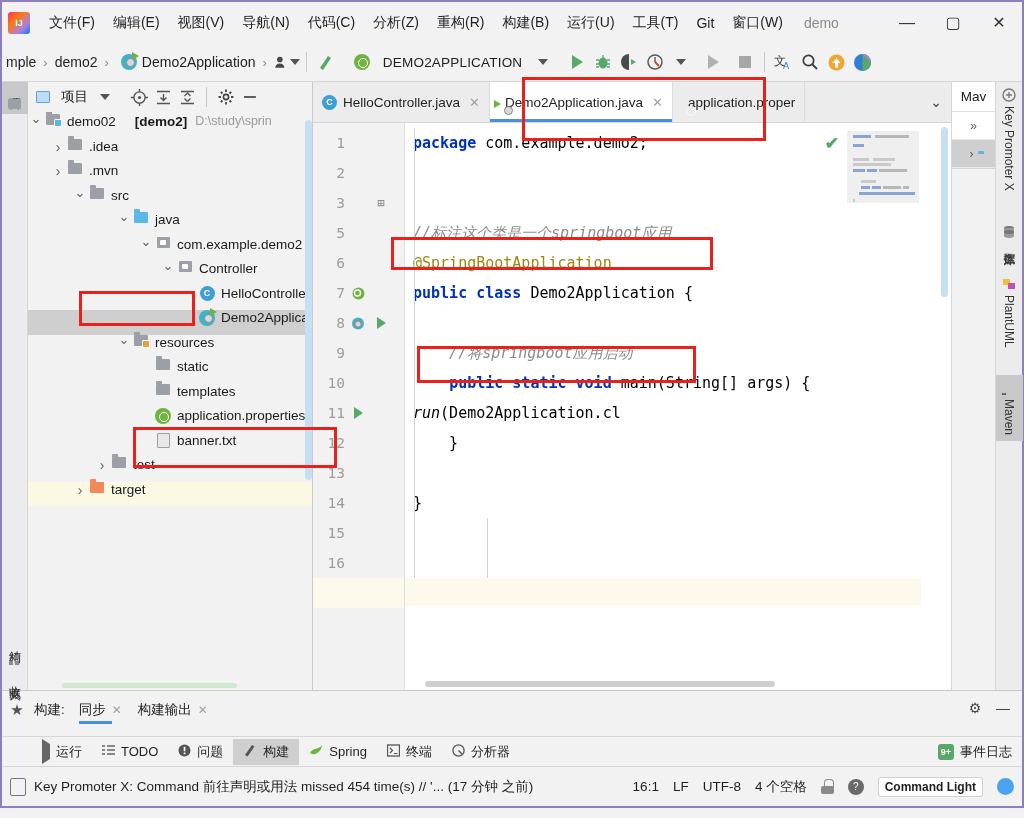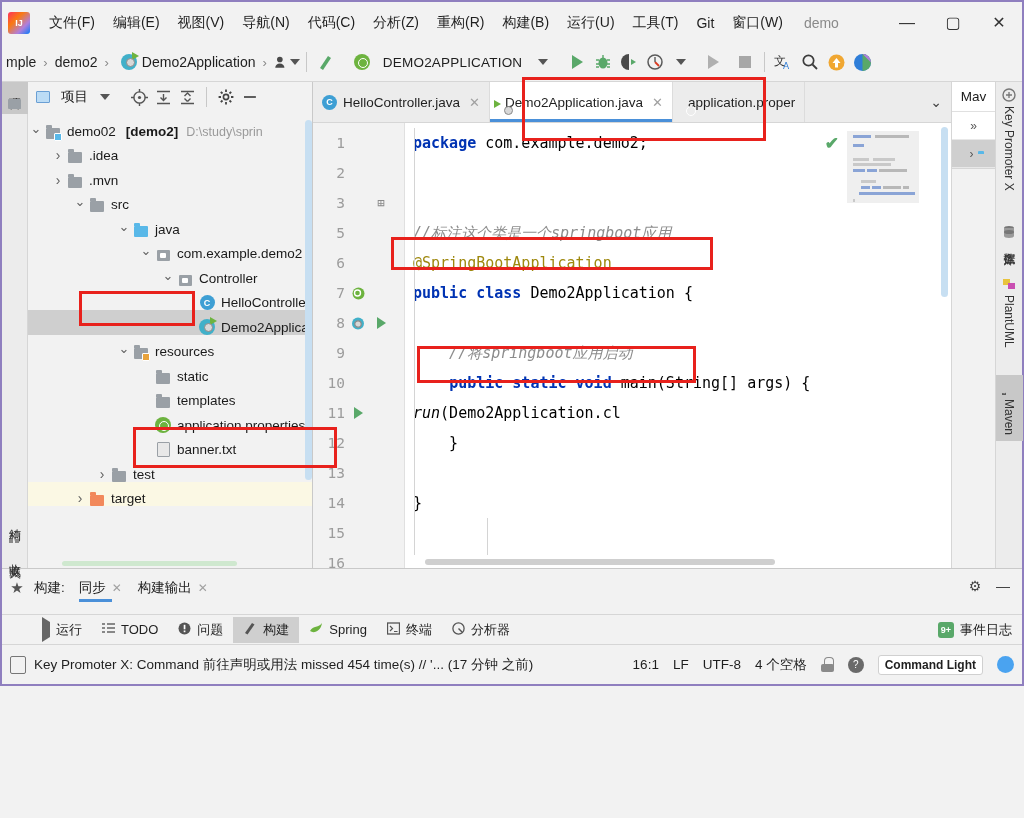--- a/index.html
+++ b/index.html
@@ -5,21 +5,21 @@
   * { box-sizing: border-box; margin: 0; padding: 0; }
   html, body {
     width: 1024px; height: 818px;
     font-family: "Liberation Sans", sans-serif;
     font-size: 13px;
     background: #f2f2f2;
     overflow: hidden;
     color: #1a1a1a;
   }
   .app {
-    width: 1024px; height: 686px;
+    width: 1024px; height: 808px;
     display: flex; flex-direction: column;
     border: 2px solid #8f7fbf;
     background: #86efac;
     position: relative;
   }
 
   
   .menubar {
     height: 41px; flex: 0 0 41px;
     display: flex; align-items: center;
@@ -113,21 +113,21 @@
   }
   .proj-head {
     height: 30px; display: flex; align-items: center;
     padding: 0 4px; gap: 2px; flex:0 0 30px;
   }
   .proj-title { font-size: 13.5px; margin: 0 4px 0 5px; }
   .proj-ico { width:22px;height:22px;display:flex;align-items:center;justify-content:center;}
   .sq-blue { width:14px;height:12px;border:1.5px solid #6a9fd4;background:#bcdcf5;border-radius:1px;}
   .tree { flex:1 1 auto; overflow:hidden; position:relative; padding-top:2px; }
   .row {
-    height: 24.5px; display: flex; align-items: flex-end;
+    height: 24.5px; display: flex; align-items: flex-start;
     white-space: nowrap; font-size: 13.5px; padding-right:16px;
   }
   .row.sel { background: #cfcfcf; }
   .row.target-hl { background:#fbf8e4; }
   .arrow { width:16px; flex:0 0 16px; display:flex; align-items:center;
     justify-content:center; color:#5f5f5f; font-size:10px; }
   .arrow.open::before { content:"⌄"; position:relative; top:-3px; font-size:13px;}
   .arrow.closed::before { content:"›"; font-size:14px; }
   .ico { width:18px; flex:0 0 18px; margin-right:5px;
     display:flex; align-items:center; justify-content:center; }
@@ -470,21 +470,21 @@
       </div>
 
       <div class="tree">
 
         <div class="row">
           <span class="arrow open"></span>
           <span class="ico">
               <span class="fdr badge"></span>
             </span>
           <span>demo02</span>
-          <span class="lbl-b" style="margin-left:10px">[demo2]</span>
+          <span class="lbl-b" style="margin-left:19px">[demo2]</span>
           <span class="dimpath">D:\study\sprin</span>
         </div>
 
         <div class="row" style="padding-left:22px">
           <span class="arrow closed"></span>
           <span class="ico">
               <span class="fdr"></span>
             </span>
           <span>.idea</span>
         </div>

